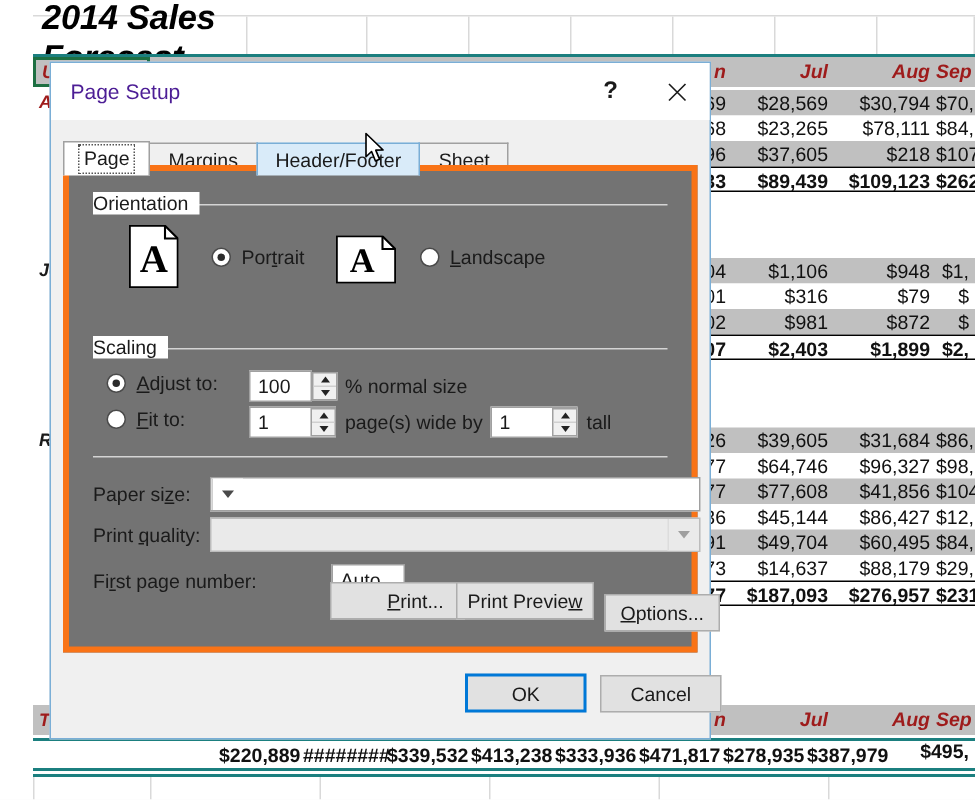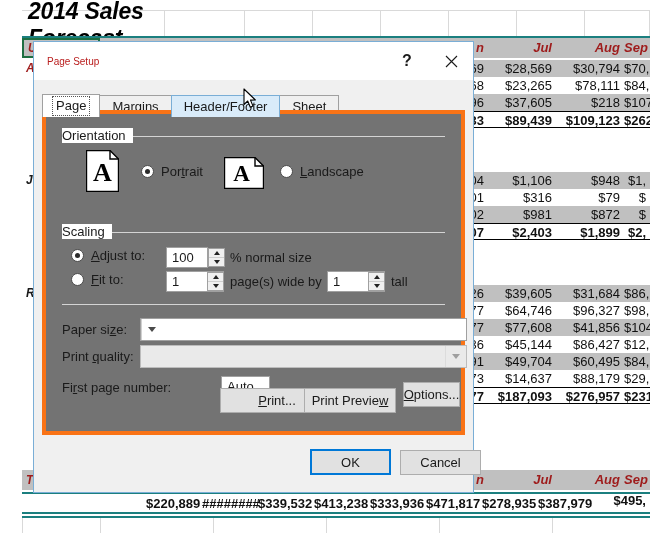--- a/index.html
+++ b/index.html
@@ -100,21 +100,21 @@
     border:1px solid #7aaed6;
     box-shadow:0 0 0 0 rgba(0,0,0,0);
     font-size:13px; color:#1a1a1a;
     z-index:50;
   }
   .dlg-titlebar {
     position:relative; height:38px; background:#ffffff;
     display:flex; align-items:center;
   }
   .dlg-title {
-    margin-left:13px; font-size:10px; color:#b91c1c;
+    margin-left:13px; font-size:14px; color:#4c1d95;
   }
   .dlg-tb-btns { margin-left:auto; display:flex; height:100%; }
   .tb-btn {
     width:44px; height:100%; display:flex; align-items:center; justify-content:center;
     color:#1a1a1a; cursor:default;
   }
   .tb-btn.help { font-size:16px; font-weight:bold; }
   .tb-btn.close svg { display:block; }
 
   
@@ -497,21 +497,21 @@
         <div class="lbl" style="left:0px;top:76px;">Fi<span class="u">r</span>st page number:</div>
         <div class="txtbox" style="left:127px;top:72px;width:49px;height:22px;line-height:20px;margin-left:32px;">Auto</div>
       </div>
 
       <div class="btn" style="left:174px;top:274px;width:90px;padding-left:24px;">
         <span><span class="u">P</span>rint...</span>
       </div>
       <div class="btn" style="left:258px;top:274px;width:92px;">
         <span>Print Previe<span class="u">w</span></span>
       </div>
-      <div class="btn" style="left:357px;top:268px;width:57px;justify-content:center;">
+      <div class="btn" style="left:357px;top:282px;width:77px;justify-content:center;">
         <span><span class="u">O</span>ptions...</span>
       </div>
     </div>
 
     <div class="btn primary" style="left:276px;top:407px;width:81px;height:26px;">
       <span>OK</span>
     </div>
     <div class="btn" style="left:366px;top:408px;width:81px;height:25px;">
       <span>Cancel</span>
     </div>

